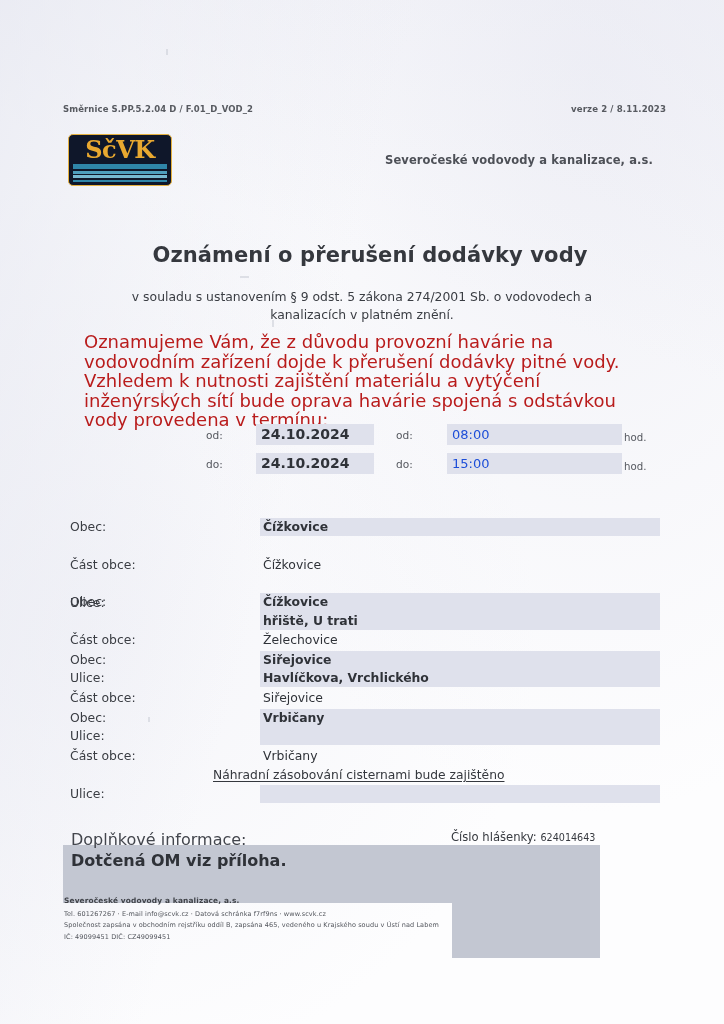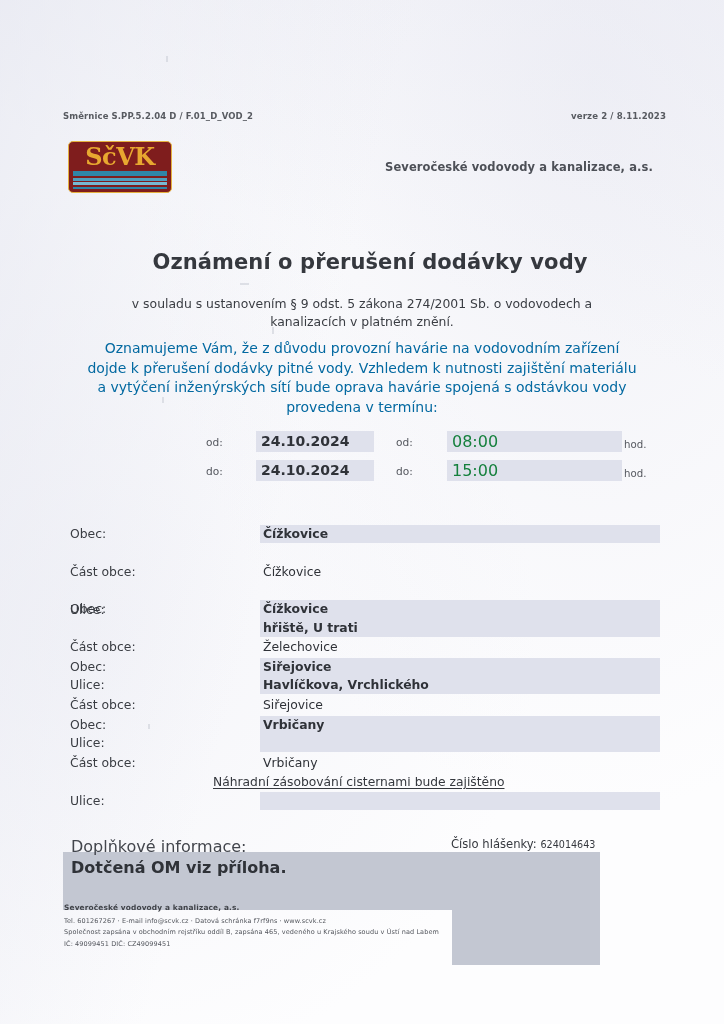--- a/index.html
+++ b/index.html
@@ -27,21 +27,20 @@
       linear-gradient(200deg, rgba(228,229,240,0.40) 0%, rgba(255,255,255,0) 30%),
       radial-gradient(ellipse at 82% 8%, rgba(226,227,238,0.45) 0%, rgba(255,255,255,0) 55%),
       radial-gradient(ellipse at 12% 62%, rgba(229,230,240,0.35) 0%, rgba(255,255,255,0) 50%),
       #fdfdfe;
     pointer-events: none;
   }
   #sheet {
     position: absolute;
     inset: 0;
     padding: 0;
-    margin-top: 7px;
   }
 
   
   .hdr {
     position: absolute;
     top: 104px;
     left: 63px;
     right: 58px;
     display: flex;
     justify-content: space-between;
@@ -55,21 +54,21 @@
 
   
   #logo {
     position: absolute;
     top: 134px;
     left: 68px;
     width: 104px;
     height: 52px;
     border: 1.6px solid #e5b13f;
     border-radius: 5px;
-    background: #7f1d1d;
+    background: #0f172a;
     box-sizing: border-box;
     padding: 3px 4px 4px 4px;
     overflow: hidden;
   }
   #logo .wordmark {
     font-family: "DejaVu Serif", "Liberation Serif", serif;
     font-weight: bold;
     font-size: 24px;
     line-height: 25px;
     color: #e8a830;
@@ -118,24 +117,23 @@
     text-align: center;
     font-size: 12.4px;
     line-height: 18px;
     color: #3a3d43;
   }
   #intro {
     position: absolute;
     top: 332px;
     left: 84px;
     width: 556px;
-    text-align: center;
-    font-size: 14px;
+    font-size: 18px;
     line-height: 19.5px;
-    color: #0369a1;
+    color: #b91c1c;
   }
 
   
   .fld {
     background: #dfe1ec;
     display: inline-block;
     box-sizing: border-box;
   }
 
   
@@ -150,21 +148,21 @@
   .term-row .date-fld {
     position: absolute; left: 256px; top: 0;
     width: 118px; height: 21px; line-height: 21px;
     font-size: 14px; font-weight: bold; color: #2f3238;
     padding-left: 5px;
   }
   .term-row .lbl-od2 { position: absolute; left: 396px; top: 5px; font-size: 10.6px; }
   .term-row .time-fld {
     position: absolute; left: 447px; top: 0;
     width: 175px; height: 21px; line-height: 21px;
-    font-size: 16px; color: #15803d;
+    font-size: 13px; color: #1d4ed8;
     padding-left: 5px;
   }
   .term-row .hod { position: absolute; left: 624px; top: 8px; font-size: 10.2px; }
 
   
   .loc-section { position: absolute; left: 0; width: 100%; }
   .loc-row {
     position: relative;
     min-height: 19px;
   }

